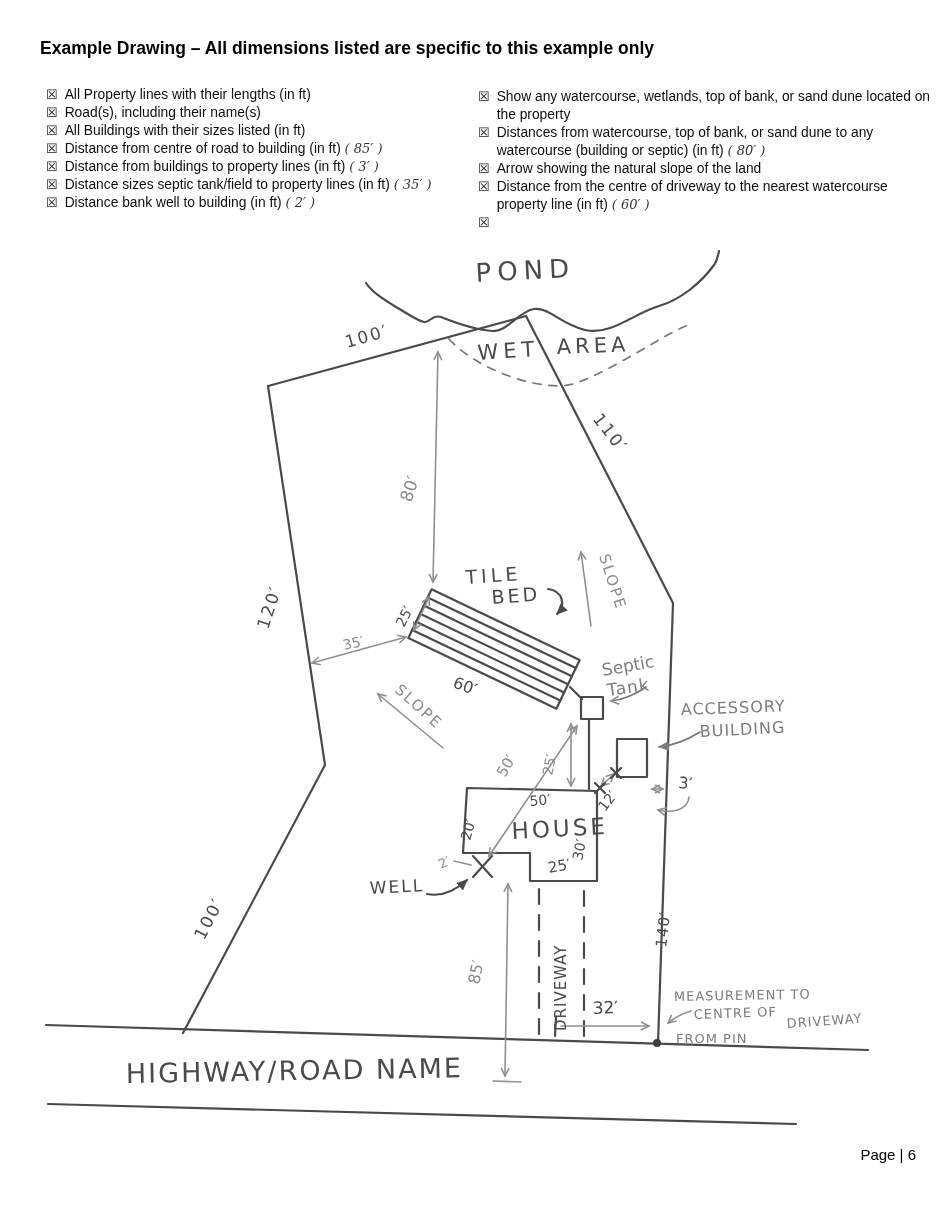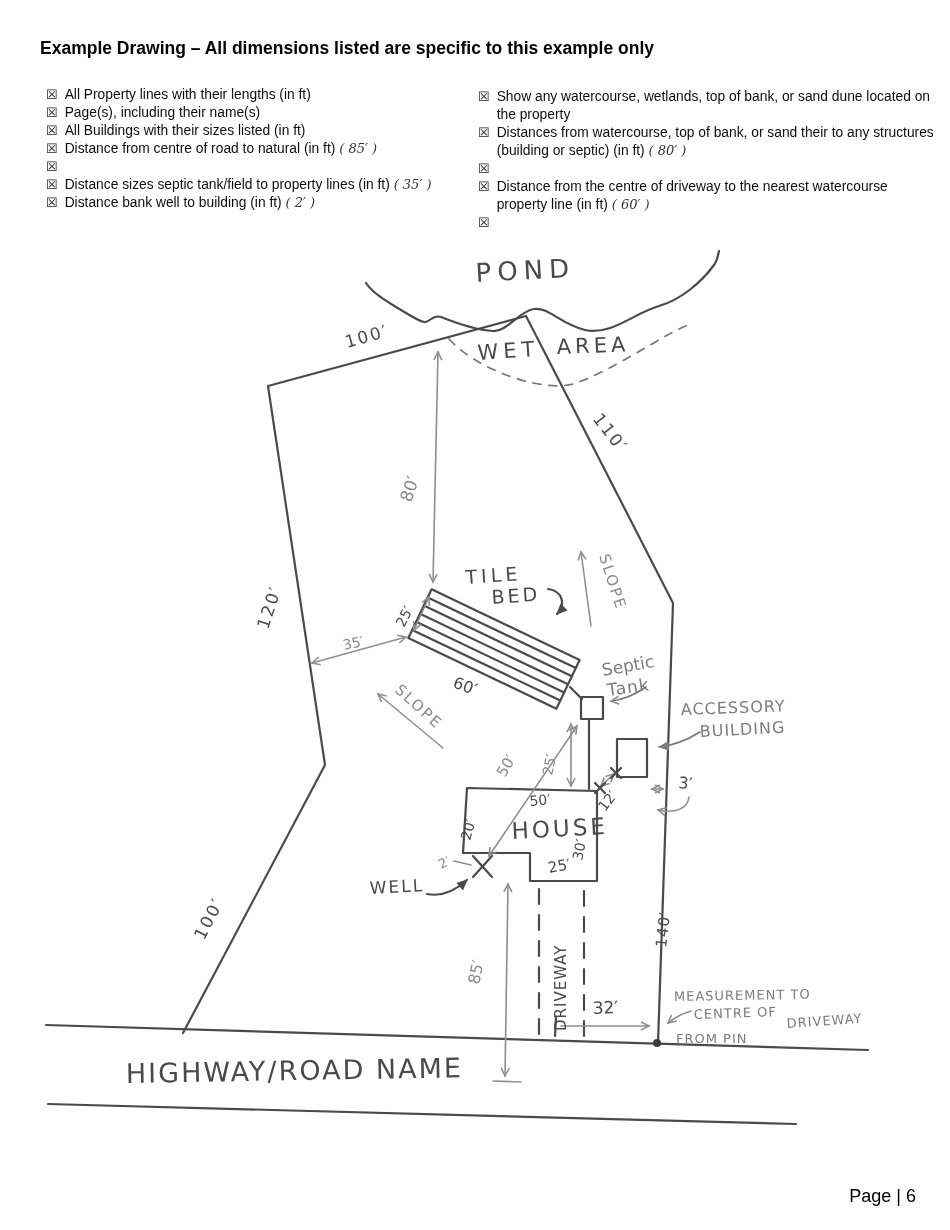--- a/index.html
+++ b/index.html
@@ -13,70 +13,72 @@
   .cb{flex:0 0 auto;font-size:13px;line-height:18px;color:#222;}
   .txt{font-size:13.8px;line-height:18px;color:#0d0d0d;}
   .hw{font-family:"DejaVu Serif",serif;font-style:italic;font-size:13px;color:#333;white-space:nowrap;margin-top:44px;}
   svg.sketch{position:absolute;left:0;top:0;}
   .ink{stroke:#4a4a4a;fill:none;stroke-width:2.2;stroke-linecap:round;stroke-linejoin:round;}
   .pencil{stroke:#8f8f8f;fill:none;stroke-width:1.6;stroke-linecap:round;}
   .pencil2{stroke:#777;fill:none;stroke-width:1.7;stroke-linecap:round;}
   text.hand{font-family:"DejaVu Sans",sans-serif;fill:#4a4a4a;}
   text.hand-g{font-family:"DejaVu Sans",sans-serif;fill:#8a8a8a;}
   text.hand-p{font-family:"DejaVu Sans",sans-serif;fill:#7c7c7c;}
-  .pagenum{position:absolute;right:34px;top:1186px;font-size:18px;color:#000;}
+  .pagenum{position:absolute;right:34px;top:1146px;font-size:15px;color:#000;}
 </style>
 </head>
 <body>
 
 <div class="page">
 
   <div class="title">Example Drawing – All dimensions listed are specific to this example only</div>
 
   <ul class="checklist left">
     <li>
         <span class="cb">☒</span>
         <span class="txt"><span>All Property lines with their lengths (in ft)</span> <span class="hw"></span></span>
       </li>
     <li>
         <span class="cb">☒</span>
-        <span class="txt"><span>Page(s), including their name(s)</span> <span class="hw"></span></span>
+        <span class="txt"><span>Road(s), including their name(s)</span> <span class="hw"></span></span>
       </li>
     <li>
         <span class="cb">☒</span>
         <span class="txt"><span>All Buildings with their sizes listed (in ft)</span> <span class="hw"></span></span>
       </li>
     <li>
         <span class="cb">☒</span>
-        <span class="txt"><span>Distance from centre of road to natural (in ft)</span> <span class="hw">( 85′ )</span></span>
-      </li>
-    <li>
-        <span class="cb">☒</span>
+        <span class="txt"><span>Distance from centre of road to building (in ft)</span> <span class="hw">( 85′ )</span></span>
+      </li>
+    <li>
+        <span class="cb">☒</span>
+        <span class="txt"><span>Distance from buildings to property lines (in ft)</span> <span class="hw">( 3′ )</span></span>
       </li>
     <li>
         <span class="cb">☒</span>
         <span class="txt"><span>Distance sizes septic tank/field to property lines (in ft)</span> <span class="hw">( 35′ )</span></span>
       </li>
     <li>
         <span class="cb">☒</span>
         <span class="txt"><span>Distance bank well to building (in ft)</span> <span class="hw">( 2′ )</span></span>
       </li>
   </ul>
 
   <ul class="checklist right">
     <li>
         <span class="cb">☒</span>
         <span class="txt"><span>Show any watercourse, wetlands, top of bank, or sand dune located on the property</span> <span class="hw"></span></span>
       </li>
     <li>
         <span class="cb">☒</span>
-        <span class="txt"><span>Distances from watercourse, top of bank, or sand their to any structures (building or septic) (in ft)</span> <span class="hw">( 80′ )</span></span>
-      </li>
-    <li>
-        <span class="cb">☒</span>
+        <span class="txt"><span>Distances from watercourse, top of bank, or sand dune to any watercourse (building or septic) (in ft)</span> <span class="hw">( 80′ )</span></span>
+      </li>
+    <li>
+        <span class="cb">☒</span>
+        <span class="txt"><span>Arrow showing the natural slope of the land</span> <span class="hw"></span></span>
       </li>
     <li>
         <span class="cb">☒</span>
         <span class="txt"><span>Distance from the centre of driveway to the nearest watercourse property line (in ft)</span> <span class="hw">( 60′ )</span></span>
       </li>
     <li>
         <span class="cb">☒</span>
       </li>
   </ul>
 

